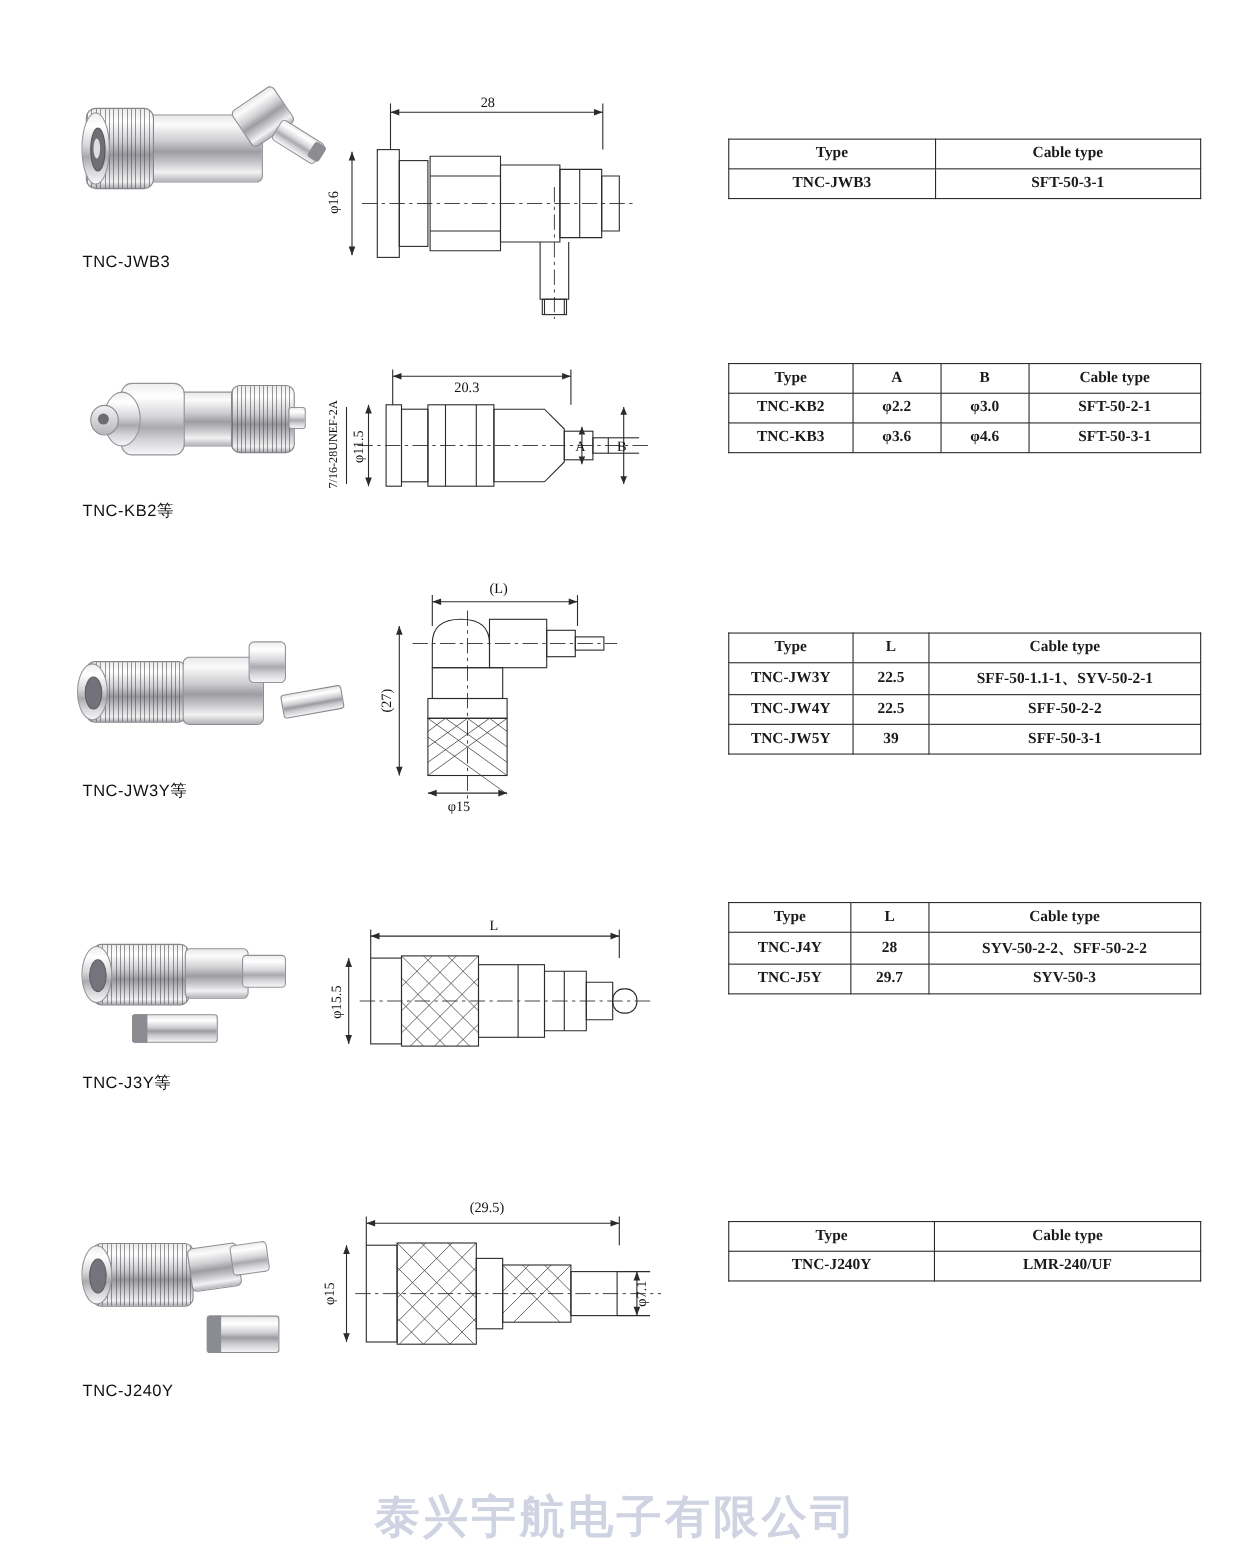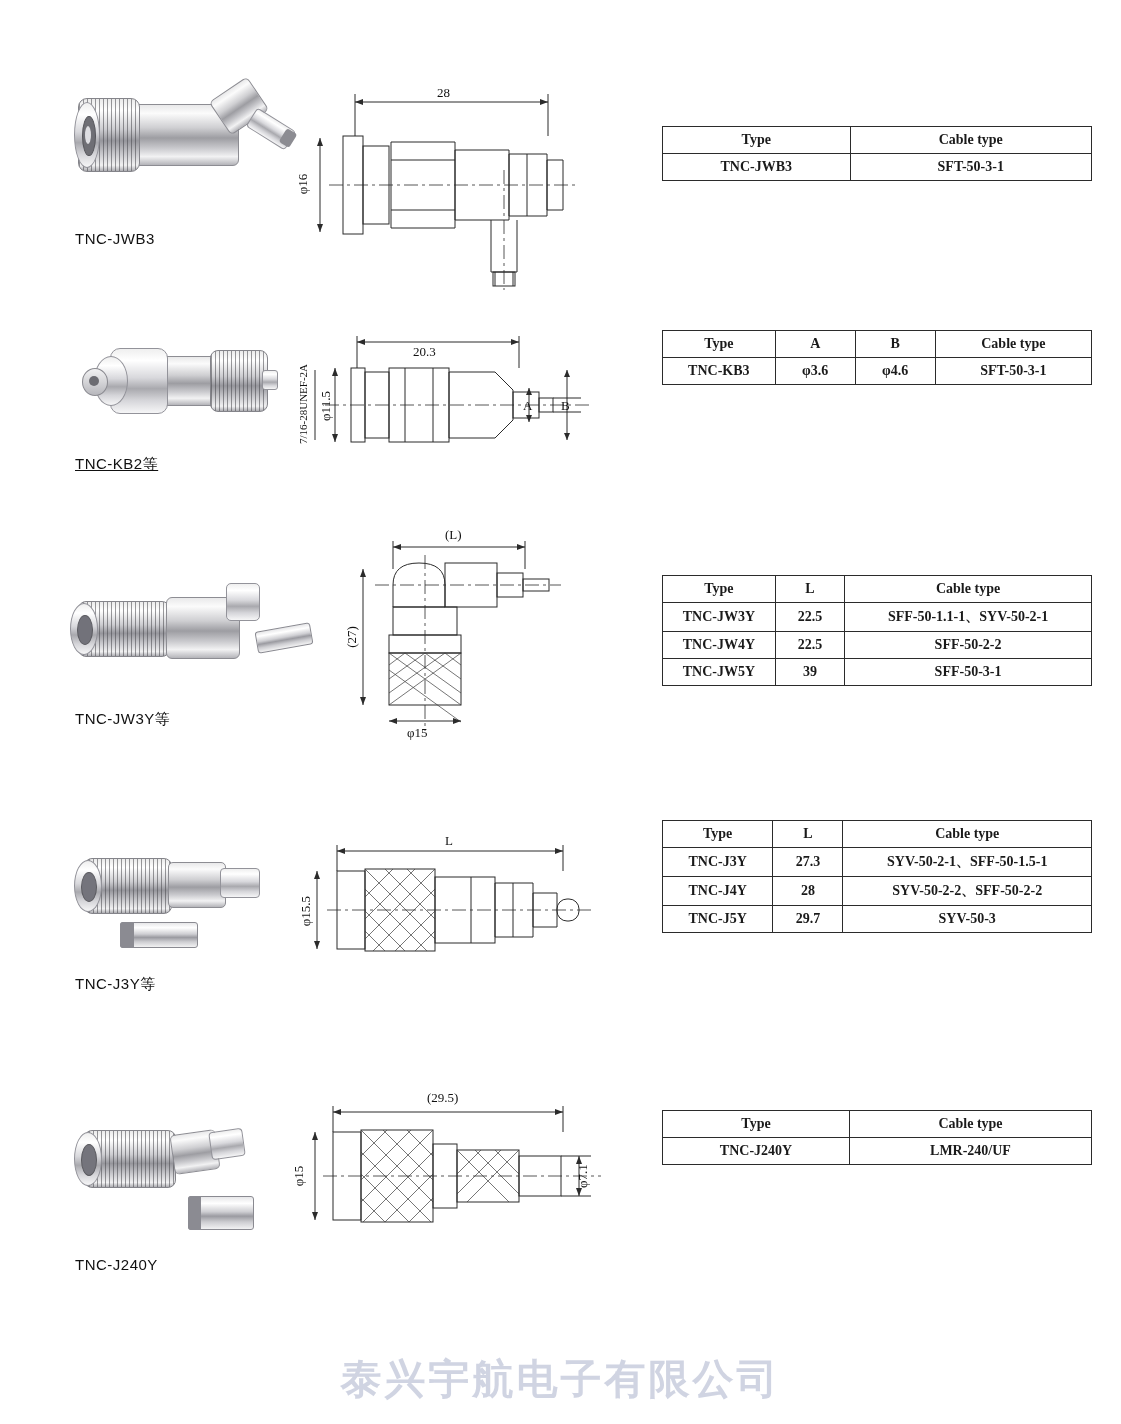--- a/index.html
+++ b/index.html
@@ -170,21 +170,21 @@
 
     <div class="photo" style="left:70px;top:30px;width:215px;height:110px;">
       <div class="metal" style="position:absolute;left:90px;top:26px;width:72px;height:50px;border-radius:5px;"></div>
       <div class="knurl" style="position:absolute;left:140px;top:20px;width:58px;height:62px;border-radius:8px;"></div>
       <div class="metal-soft" style="position:absolute;left:40px;top:18px;width:58px;height:66px;border-radius:10px;"></div>
       <div class="metal-soft round" style="position:absolute;left:24px;top:26px;width:34px;height:50px;"></div>
       <div class="round" style="position:absolute;left:12px;top:38px;width:24px;height:26px;background:linear-gradient(180deg,#f2f2f3,#b7b7bc);border:1px solid #8a8a90;"></div>
       <div class="round" style="position:absolute;left:19px;top:46px;width:10px;height:10px;background:#6c6c72;"></div>
       <div class="metal-soft" style="position:absolute;left:192px;top:40px;width:16px;height:20px;border-radius:3px;"></div>
     </div>
-    <div class="label" style="left:75px;top:155px;text-decoration:underline;">TNC-KB2等</div>
+    <div class="label" style="left:75px;top:155px;">TNC-KB2等</div>
 
     <div class="dwg" style="left:295px;top:10px;width:320px;height:170px;">
       <svg width="320" height="175">
         <g stroke="#2b2b2b" fill="none" stroke-width="1">
 
           <line x1="62" y1="32" x2="224" y2="32"></line>
           <path d="M62 32 l8 -3 l0 6 z" fill="#2b2b2b" stroke="none"></path>
           <path d="M224 32 l-8 -3 l0 6 z" fill="#2b2b2b" stroke="none"></path>
           <line x1="62" y1="26" x2="62" y2="58"></line>
           <line x1="224" y1="26" x2="224" y2="58"></line>
@@ -225,20 +225,26 @@
       <div class="dim-txt" style="left:266px;top:88px;">B</div>
     </div>
 
     <table class="spec" style="left:662px;top:30px;width:430px;">
       <tbody>
         <tr>
           <td style="width:110px;">Type</td>
           <td style="width:78px;">A</td>
           <td style="width:78px;">B</td>
           <td style="width:164px;">Cable type</td>
+        </tr>
+        <tr>
+          <td>TNC-KB2</td>
+          <td>φ2.2</td>
+          <td>φ3.0</td>
+          <td>SFT-50-2-1</td>
         </tr>
         <tr>
           <td>TNC-KB3</td>
           <td>φ3.6</td>
           <td>φ4.6</td>
           <td>SFT-50-3-1</td>
         </tr>
       </tbody>
     </table>
   </div>
@@ -385,25 +391,20 @@
       <div class="dim-txt" style="left:150px;top:8px;">L</div>
       <div class="dim-txt vert" style="left:-4px;top:78px;">φ15.5</div>
     </div>
 
     <table class="spec" style="left:662px;top:0px;width:430px;">
       <tbody>
         <tr>
           <td style="width:108px;">Type</td>
           <td style="width:66px;">L</td>
           <td style="width:256px;">Cable type</td>
-        </tr>
-        <tr>
-          <td>TNC-J3Y</td>
-          <td>27.3</td>
-          <td>SYV-50-2-1、SFF-50-1.5-1</td>
         </tr>
         <tr>
           <td>TNC-J4Y</td>
           <td>28</td>
           <td>SYV-50-2-2、SFF-50-2-2</td>
         </tr>
         <tr>
           <td>TNC-J5Y</td>
           <td>29.7</td>
           <td>SYV-50-3</td>

